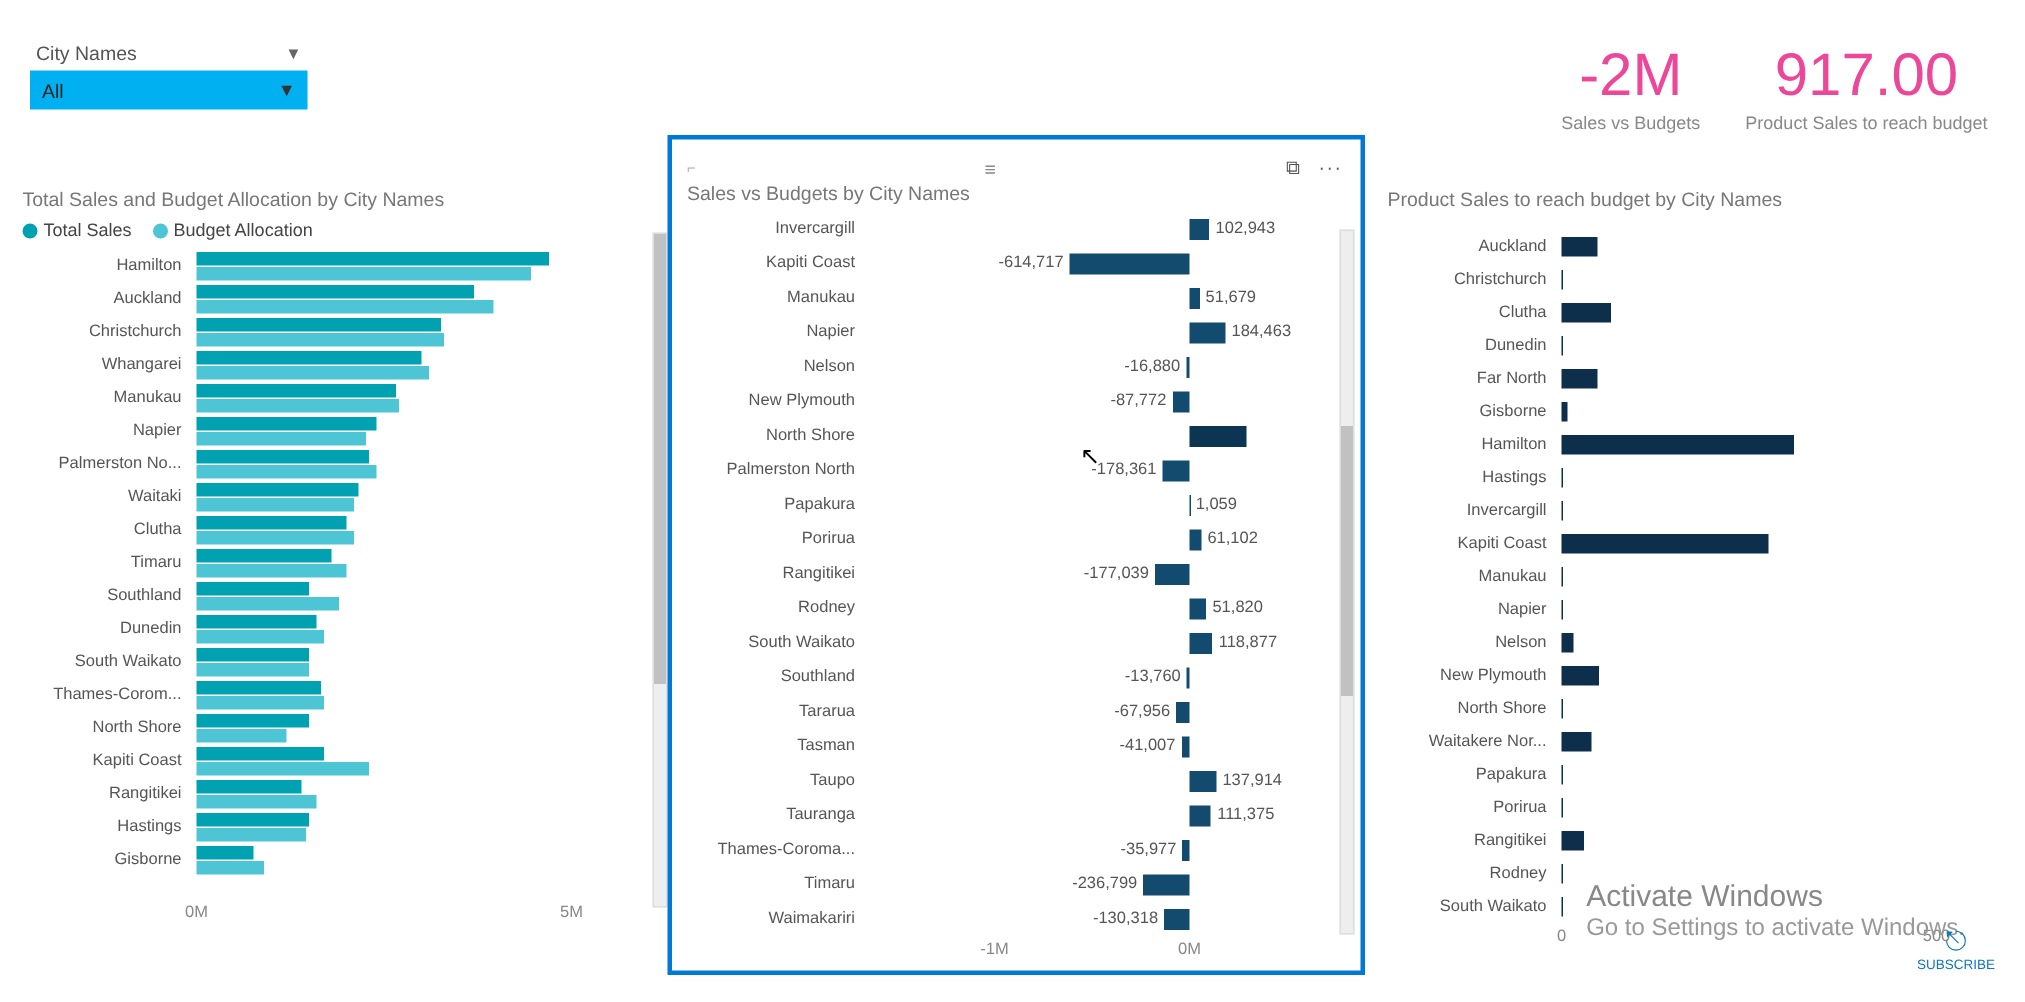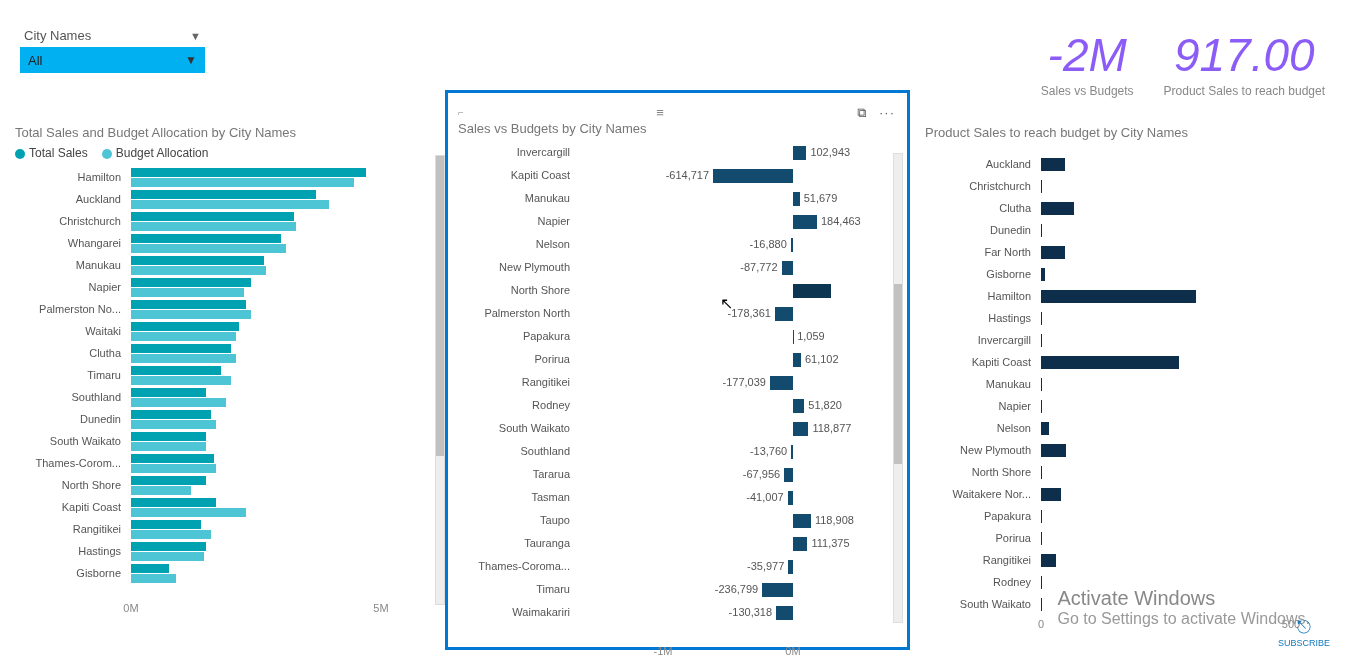--- a/index.html
+++ b/index.html
@@ -5,21 +5,21 @@
   * { box-sizing: border-box; margin: 0; padding: 0; font-family: "Segoe UI", Arial, sans-serif; }
   body { background: #fff; width: 1350px; height: 668px; position: relative; overflow: hidden; color: #333; }
   .slicer { position: absolute; left: 20px; top: 28px; width: 185px; }
   .slicer-label { display: flex; justify-content: space-between; align-items: center; font-size: 13px; color: #555; padding: 0 4px 4px 4px; }
   .slicer-dd { background: #00b0f0; color: #222; height: 26px; display: flex; align-items: center; justify-content: space-between; padding: 0 8px; font-size: 13px; }
   .chev { font-size: 11px; color: #666; }
   .chev2 { font-size: 12px; color: #333; }
 
   .cards { position:absolute; right: 25px; top: 28px; width: 400px; display:flex; gap:30px; justify-content:flex-end;}
   .card { text-align:center; }
-  .card .big { font-size: 46px; font-weight: 400; color:#8b5cf6;font-style:italic;}
+  .card .big { font-size: 40px; font-weight: 400; color:#ec4899;}
   .card .lbl { font-size: 12px; color:#888; margin-top:2px;}
 
   .viz { position:absolute; }
   .viz .title { font-size:13px; color:#777; margin-bottom:6px;}
   .legend { display:flex; gap:14px; font-size:12px; color:#444; margin:6px 0 8px 0;}
   .legend span::before{content:"";display:inline-block;width:10px;height:10px;border-radius:50%;margin-right:4px;vertical-align:middle}
   .ld-a::before{background:#00a2b2}
   .ld-b::before{background:#4ec5d5}
 
   .viz-left { left:15px; top:125px; width:420px; height:520px;}
@@ -284,21 +284,21 @@
         <div class="val" style="left: 322.166px; transform: translateX(-100%);">-67,956</div>
       </div>
       <div class="diverge-row">
         <div class="lab">Tasman</div>
         <div class="bar" style="left: 329.669px; width: 5.33091px;"></div>
         <div class="val" style="left: 325.669px; transform: translateX(-100%);">-41,007</div>
       </div>
       <div class="diverge-row">
         <div class="lab">Taupo</div>
         <div class="bar" style="left: 335px; width: 17.9288px;"></div>
-        <div class="val" style="left: 356.929px;">118,908</div>
+        <div class="val" style="left: 356.929px;">137,914</div>
       </div>
       <div class="diverge-row">
         <div class="lab">Tauranga</div>
         <div class="bar" style="left: 335px; width: 14.4787px;"></div>
         <div class="val" style="left: 353.479px;">111,375</div>
       </div>
       <div class="diverge-row">
         <div class="lab">Thames-Coroma...</div>
         <div class="bar" style="left: 330.323px; width: 4.67701px;"></div>
         <div class="val" style="left: 326.323px; transform: translateX(-100%);">-35,977</div>
@@ -307,21 +307,21 @@
         <div class="lab">Timaru</div>
         <div class="bar" style="left: 304.216px; width: 30.7839px;"></div>
         <div class="val" style="left: 300.216px; transform: translateX(-100%);">-236,799</div>
       </div>
       <div class="diverge-row">
         <div class="lab">Waimakariri</div>
         <div class="bar" style="left: 318.059px; width: 16.9413px;"></div>
         <div class="val" style="left: 314.059px; transform: translateX(-100%);">-130,318</div>
       </div>
     </div>
-  <div class="axis" style="height:14px;margin-top:20px">
+  <div class="axis" style="height:14px;margin-top:2px">
     <span class="tick" style="left:205px">-1M</span>
     <span class="tick" style="left:335px">0M</span>
   </div>
   <div class="scrollbar" style="top:60px;right:4px;height:470px">
     <div class="thumb" style="top:130px;height:180px"></div>
   </div>
 </div>
 
 <div class="viz viz-right">
   <div class="title">Product Sales to reach budget by City Names</div>

